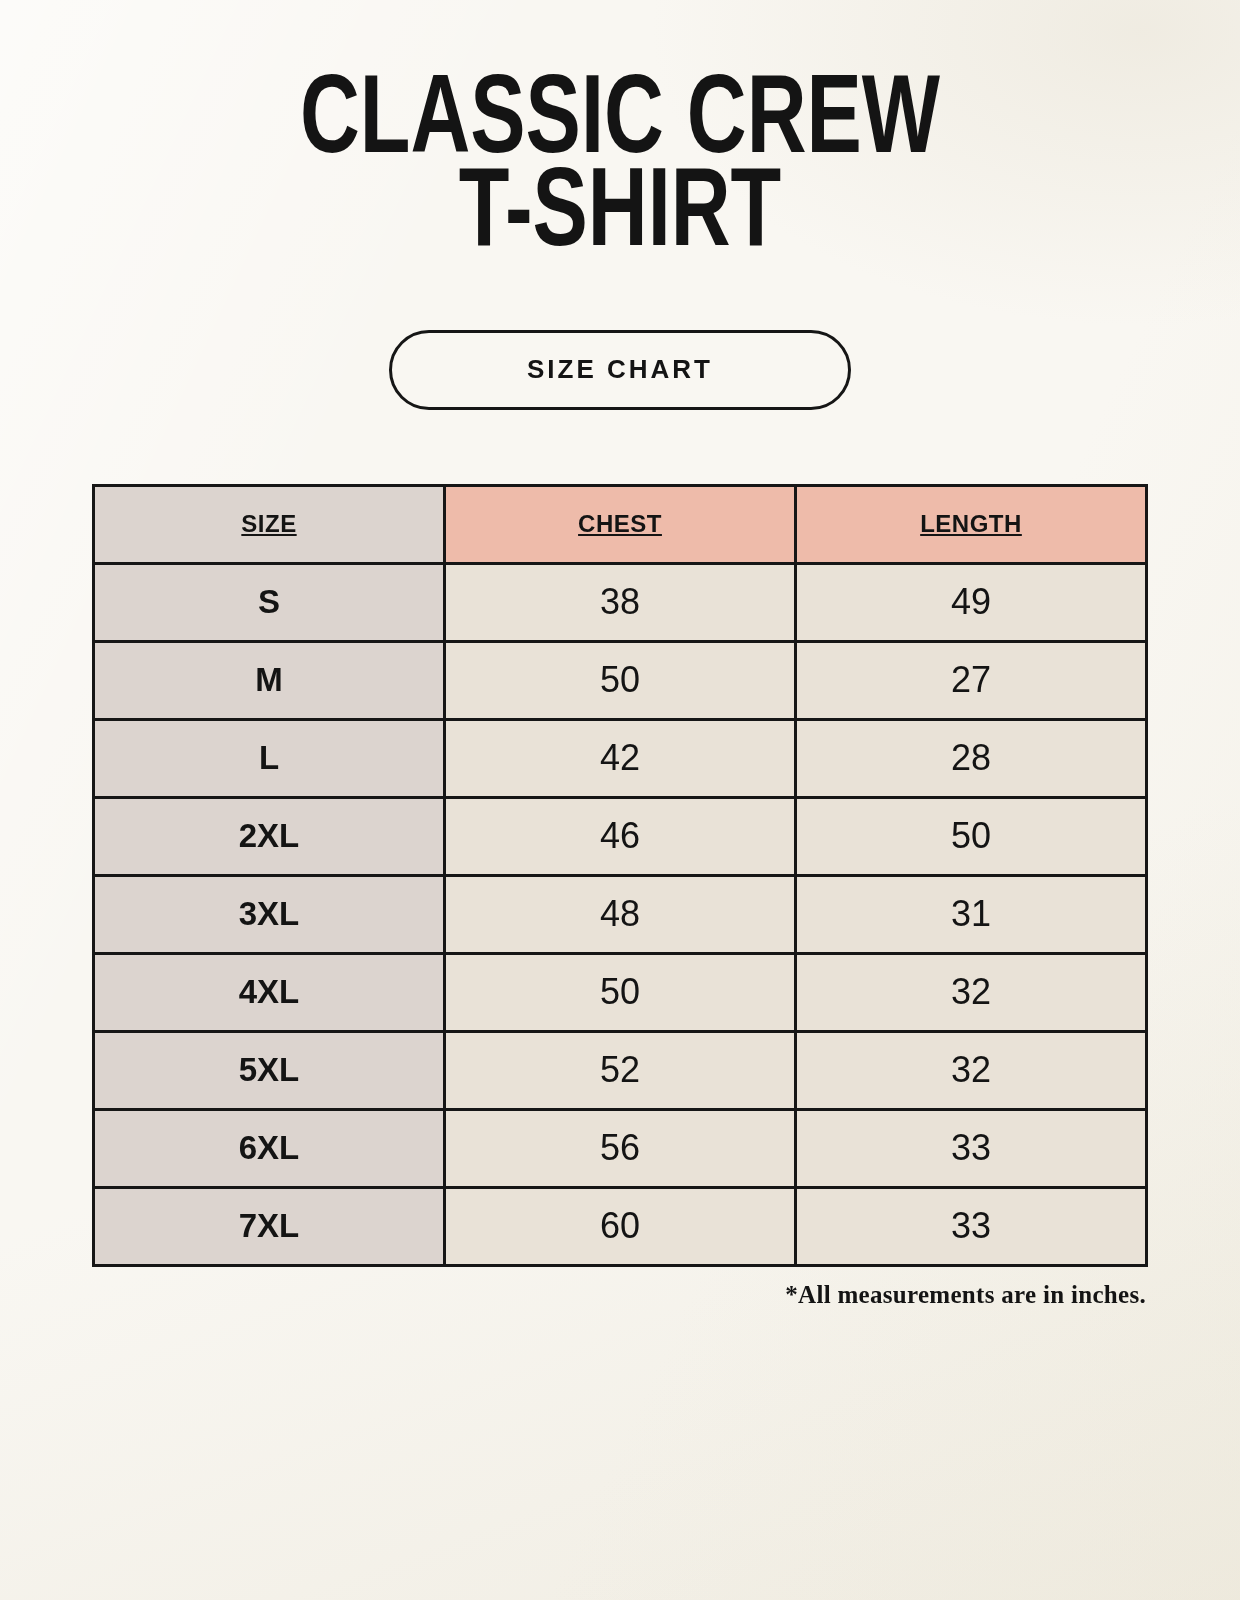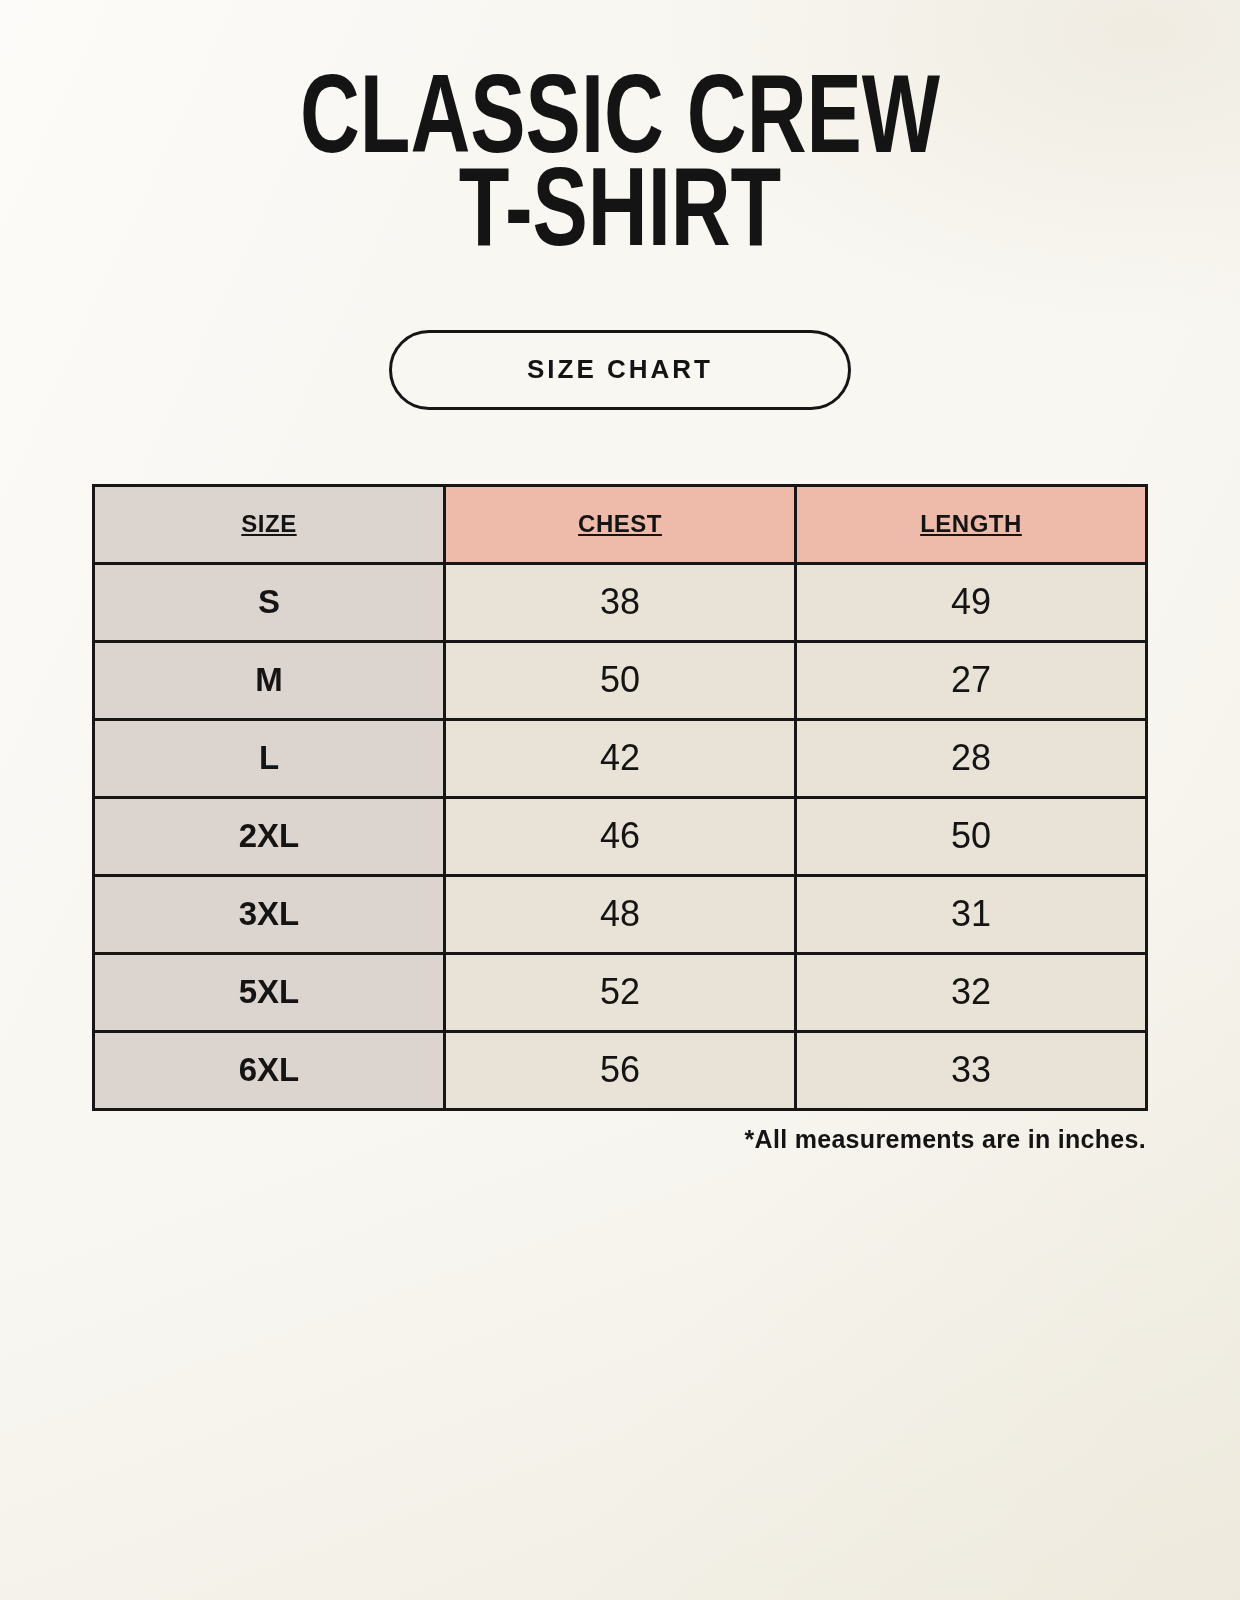--- a/index.html
+++ b/index.html
@@ -92,20 +92,21 @@
     font-size: 36px;
     font-weight: 400;
   }
   .footnote {
     margin-top: 14px;
     text-align: right;
     font-size: 25px;
     font-weight: 700;
     letter-spacing: 0.3px;
     padding-right: 2px;
+    font-family: Liberation Serif, serif;
   }
 </style>
 </head>
 <body>
 
 <div class="page">
 
   <h1 class="title">
     <span>CLASSIC CREW</span>
     <span>T-SHIRT</span>
@@ -146,27 +147,37 @@
             <th class="size-cell">2XL</th>
             <td class="value-cell">46</td>
             <td class="value-cell">50</td>
           </tr>
           <tr>
             <th class="size-cell">3XL</th>
             <td class="value-cell">48</td>
             <td class="value-cell">31</td>
           </tr>
           <tr>
+            <th class="size-cell">4XL</th>
+            <td class="value-cell">50</td>
+            <td class="value-cell">32</td>
+          </tr>
+          <tr>
             <th class="size-cell">5XL</th>
             <td class="value-cell">52</td>
             <td class="value-cell">32</td>
           </tr>
           <tr>
             <th class="size-cell">6XL</th>
             <td class="value-cell">56</td>
+            <td class="value-cell">33</td>
+          </tr>
+          <tr>
+            <th class="size-cell">7XL</th>
+            <td class="value-cell">60</td>
             <td class="value-cell">33</td>
           </tr>
         </tbody>
     </table>
     <div class="footnote">*All measurements are in inches.</div>
   </div>
 
 </div>
 
 </body></html>

